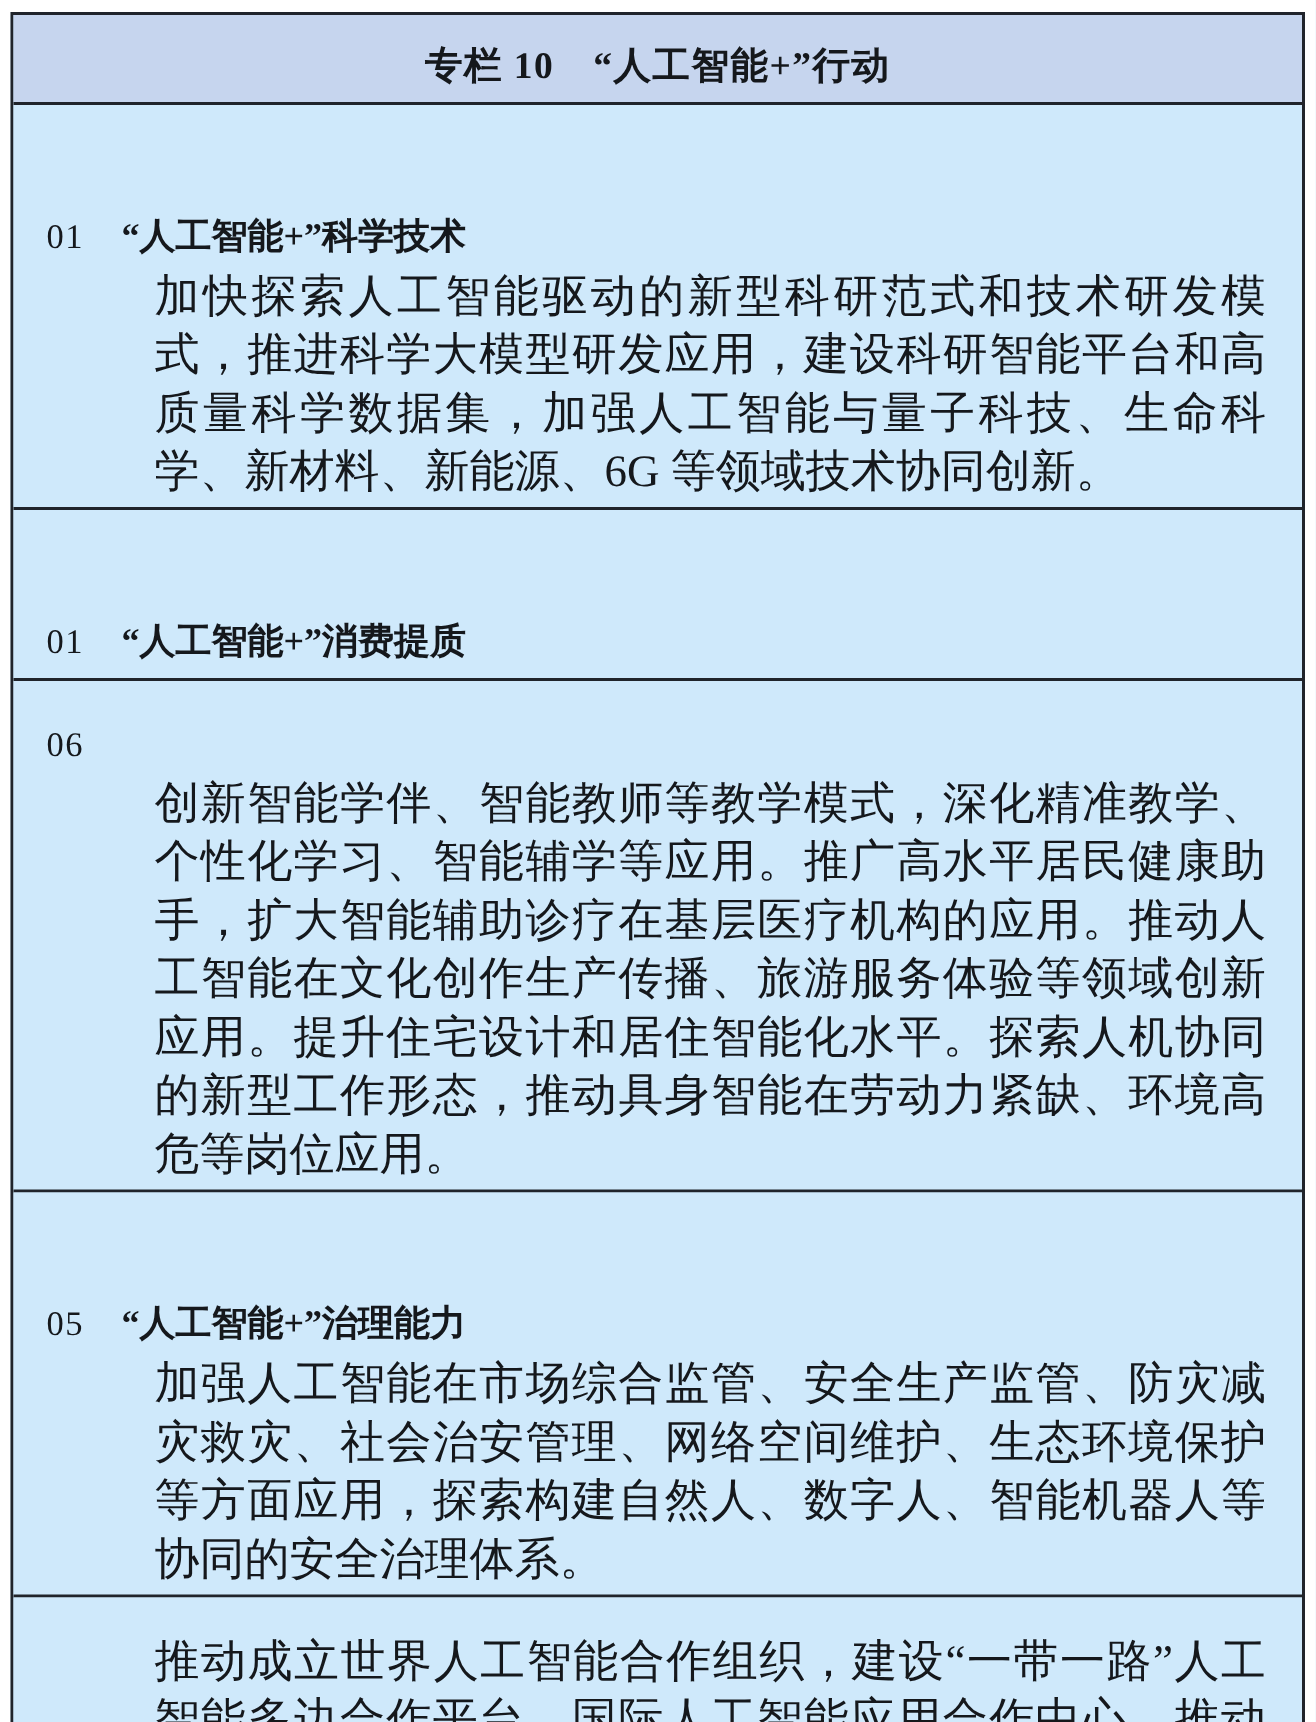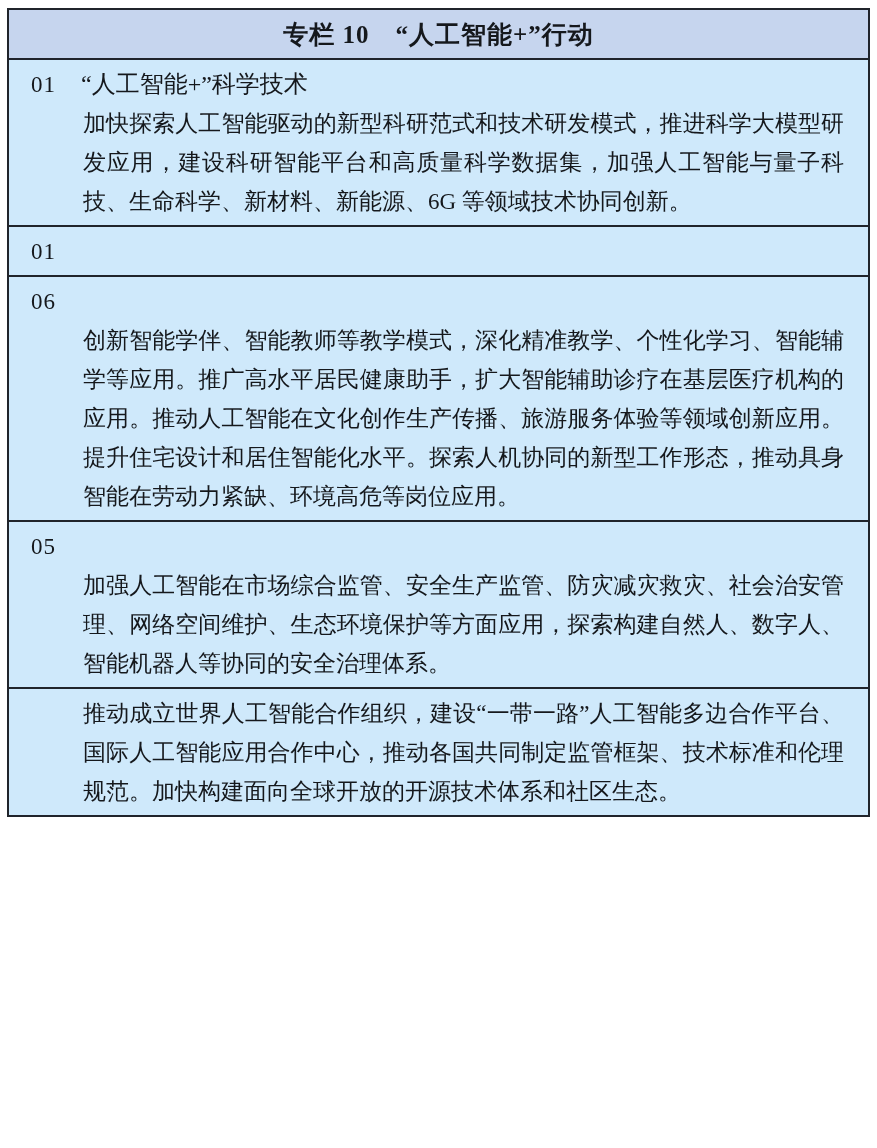--- a/index.html
+++ b/index.html
@@ -23,47 +23,48 @@
     border: 2px solid var(--border);
     background: var(--body_bg);
   }
   .panel-header {
     background: var(--header_bg);
     border-bottom: 2px solid var(--border);
     text-align: center;
     font-weight: bold;
     font-size: 25px;
     line-height: 29px;
-    padding: 10px 0 9px 0;
+    padding: 20px 0 9px 0;
     letter-spacing: 1px;
   }
   .section {
     background: var(--body_bg);
-    padding: 5px 24px 4px 22px;
+    padding: 23px 24px 4px 22px;
     border-bottom: 2px solid var(--border);
   }
   .section:last-child { border-bottom: none; }
   .section-header {
     display: flex;
     align-items: baseline;
     font-size: 24px;
     line-height: 39px;
   }
   .section-num {
     width: 50px;
     flex: 0 0 50px;
     font-size: 23px;
     letter-spacing: 1px;
   }
   .section-title {
-    font-weight: normal;
+    font-weight: bold;
+    margin-top: 46px;
   }
   .section-body {
-    margin-left: 52px;
-    font-size: 23px;
+    margin-left: 72px;
+    font-size: 30px;
     line-height: 39px;
     text-align: justify;
     text-justify: inter-ideograph;
     overflow-wrap: break-word;
   }
 </style>
 </head>
 <body>
 
 <div class="panel">
@@ -74,33 +75,35 @@
       <span class="section-num">01</span>
       <span class="section-title">“人工智能+”科学技术</span>
     </div>
     <p class="section-body">加快探索人工智能驱动的新型科研范式和技术研发模式，推进科学大模型研发应用，建设科研智能平台和高质量科学数据集，加强人工智能与量子科技、生命科学、新材料、新能源、6G 等领域技术协同创新。</p>
   </section>
 
 
   <section class="section">
     <div class="section-header">
       <span class="section-num">01</span>
+      <span class="section-title">“人工智能+”消费提质</span>
     </div>
   </section>
 
   <section class="section">
     <div class="section-header">
       <span class="section-num">06</span>
     </div>
     <p class="section-body">创新智能学伴、智能教师等教学模式，深化精准教学、个性化学习、智能辅学等应用。推广高水平居民健康助手，扩大智能辅助诊疗在基层医疗机构的应用。推动人工智能在文化创作生产传播、旅游服务体验等领域创新应用。提升住宅设计和居住智能化水平。探索人机协同的新型工作形态，推动具身智能在劳动力紧缺、环境高危等岗位应用。</p>
   </section>
 
   <section class="section">
     <div class="section-header">
       <span class="section-num">05</span>
+      <span class="section-title">“人工智能+”治理能力</span>
     </div>
     <p class="section-body">加强人工智能在市场综合监管、安全生产监管、防灾减灾救灾、社会治安管理、网络空间维护、生态环境保护等方面应用，探索构建自然人、数字人、智能机器人等协同的安全治理体系。</p>
   </section>
 
   <section class="section">
     <p class="section-body">推动成立世界人工智能合作组织，建设“一带一路”人工智能多边合作平台、国际人工智能应用合作中心，推动各国共同制定监管框架、技术标准和伦理规范。加快构建面向全球开放的开源技术体系和社区生态。</p>
   </section>
 </div>
 
 </body></html>

